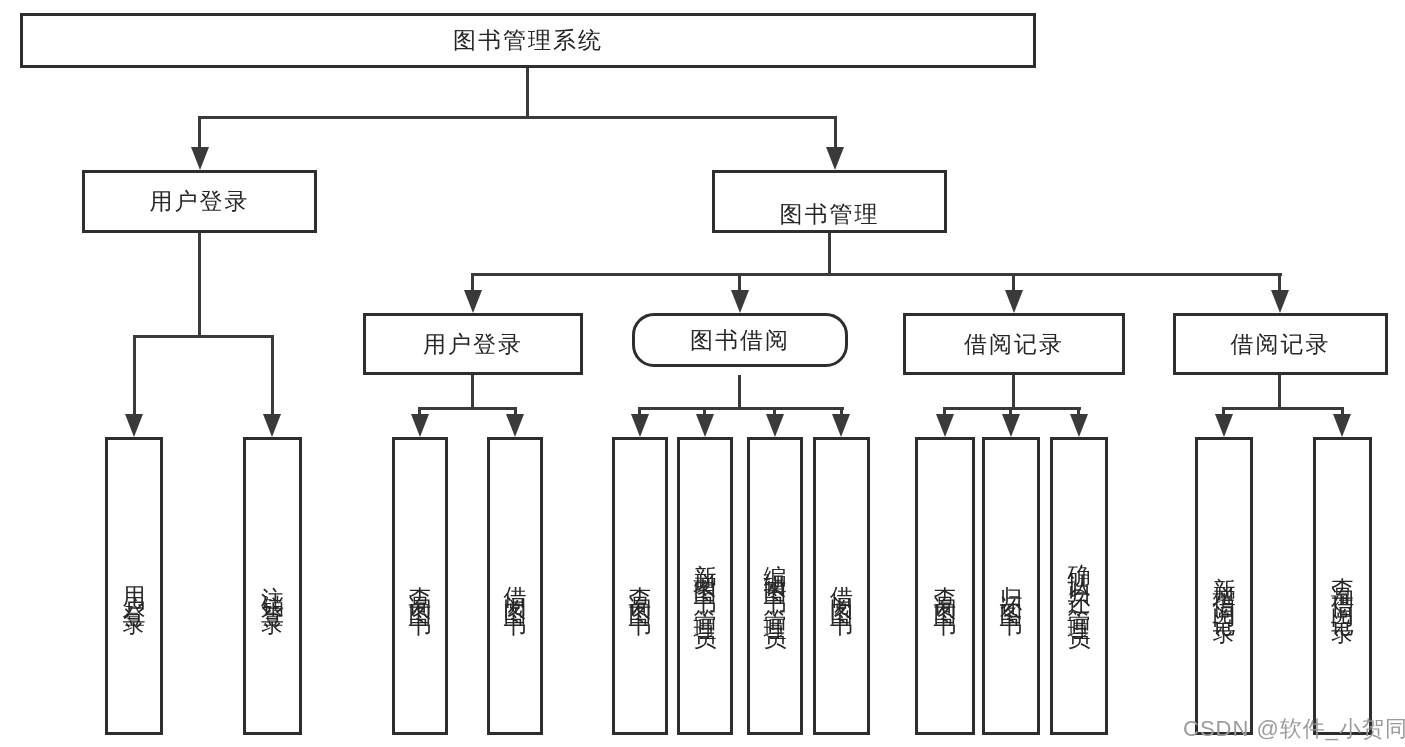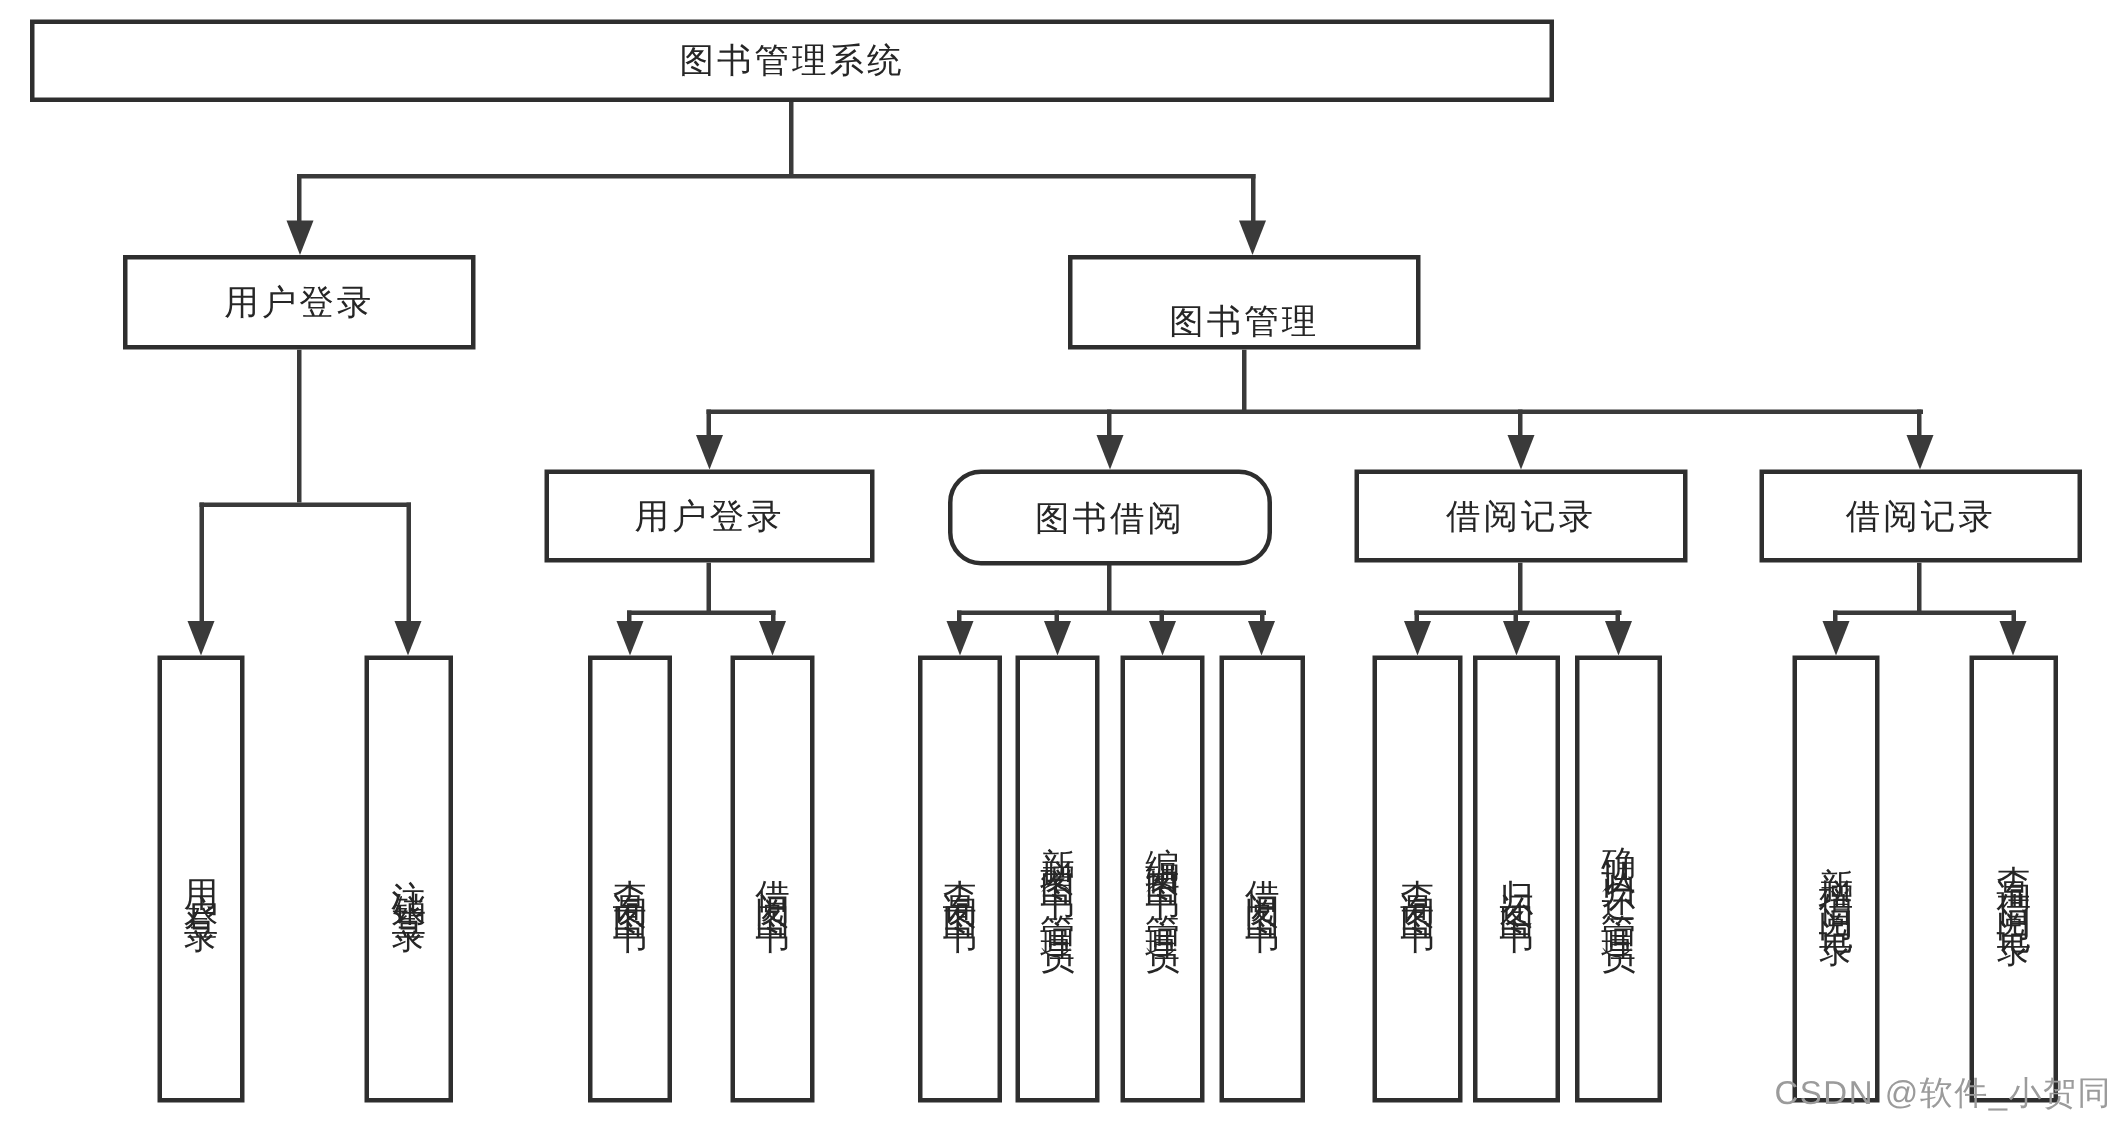--- a/index.html
+++ b/index.html
@@ -80,21 +80,21 @@
       </div>
       <div class="node" style="left: 82px; top: 170px; width: 235px; height: 63px;">
         <span class="lbl">用户登录</span>
       </div>
       <div class="node" style="left: 712px; top: 170px; width: 235px; height: 63px; align-items: flex-end;">
         <span class="lbl">图书管理</span>
       </div>
       <div class="node" style="left: 363px; top: 313px; width: 220px; height: 62px;">
         <span class="lbl">用户登录</span>
       </div>
-      <div class="node" style="left: 632px; top: 313px; width: 216px; height: 64px; border-radius: 22px;">
+      <div class="node" style="left: 632px; top: 313px; width: 216px; height: 54px; border-radius: 22px;">
         <span class="lbl">图书借阅</span>
       </div>
       <div class="node" style="left: 903px; top: 313px; width: 222px; height: 62px;">
         <span class="lbl">借阅记录</span>
       </div>
       <div class="node" style="left: 1173px; top: 313px; width: 215px; height: 62px;">
         <span class="lbl">借阅记录</span>
       </div>
       <div class="node vertical" style="left: 105px; top: 437px; width: 58px; height: 298px;">
         <span class="lbl">用户登录</span>

